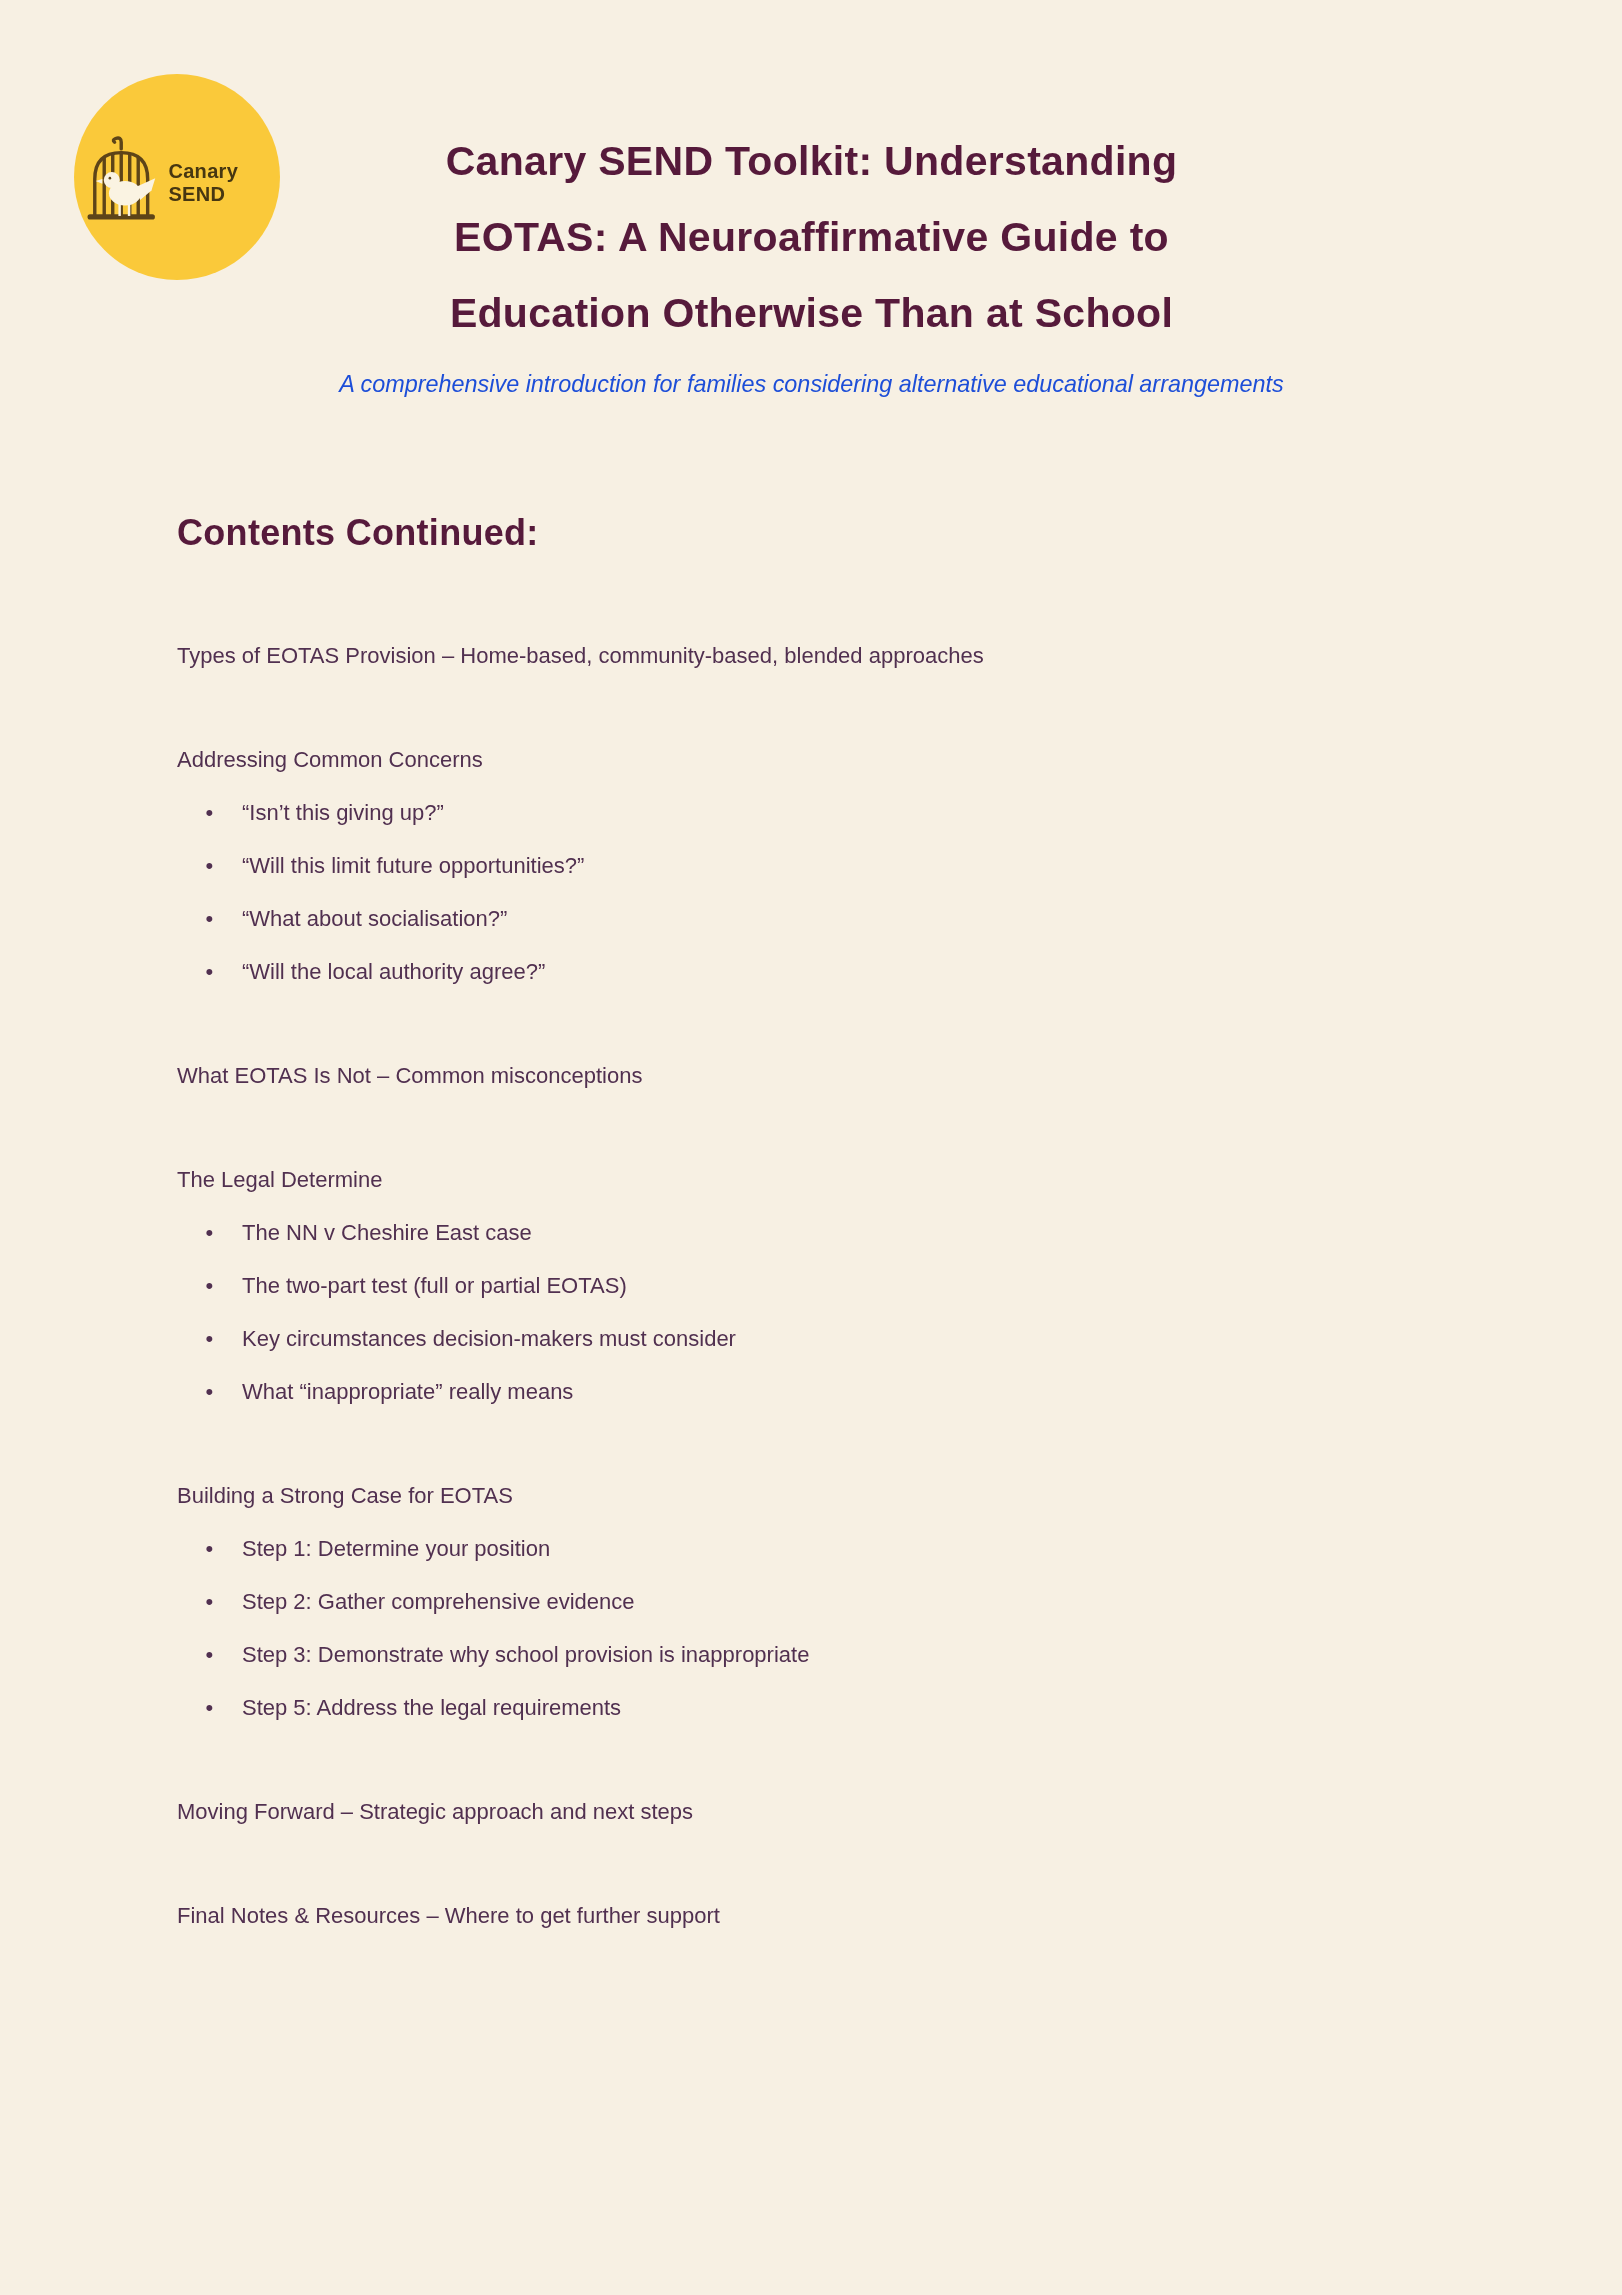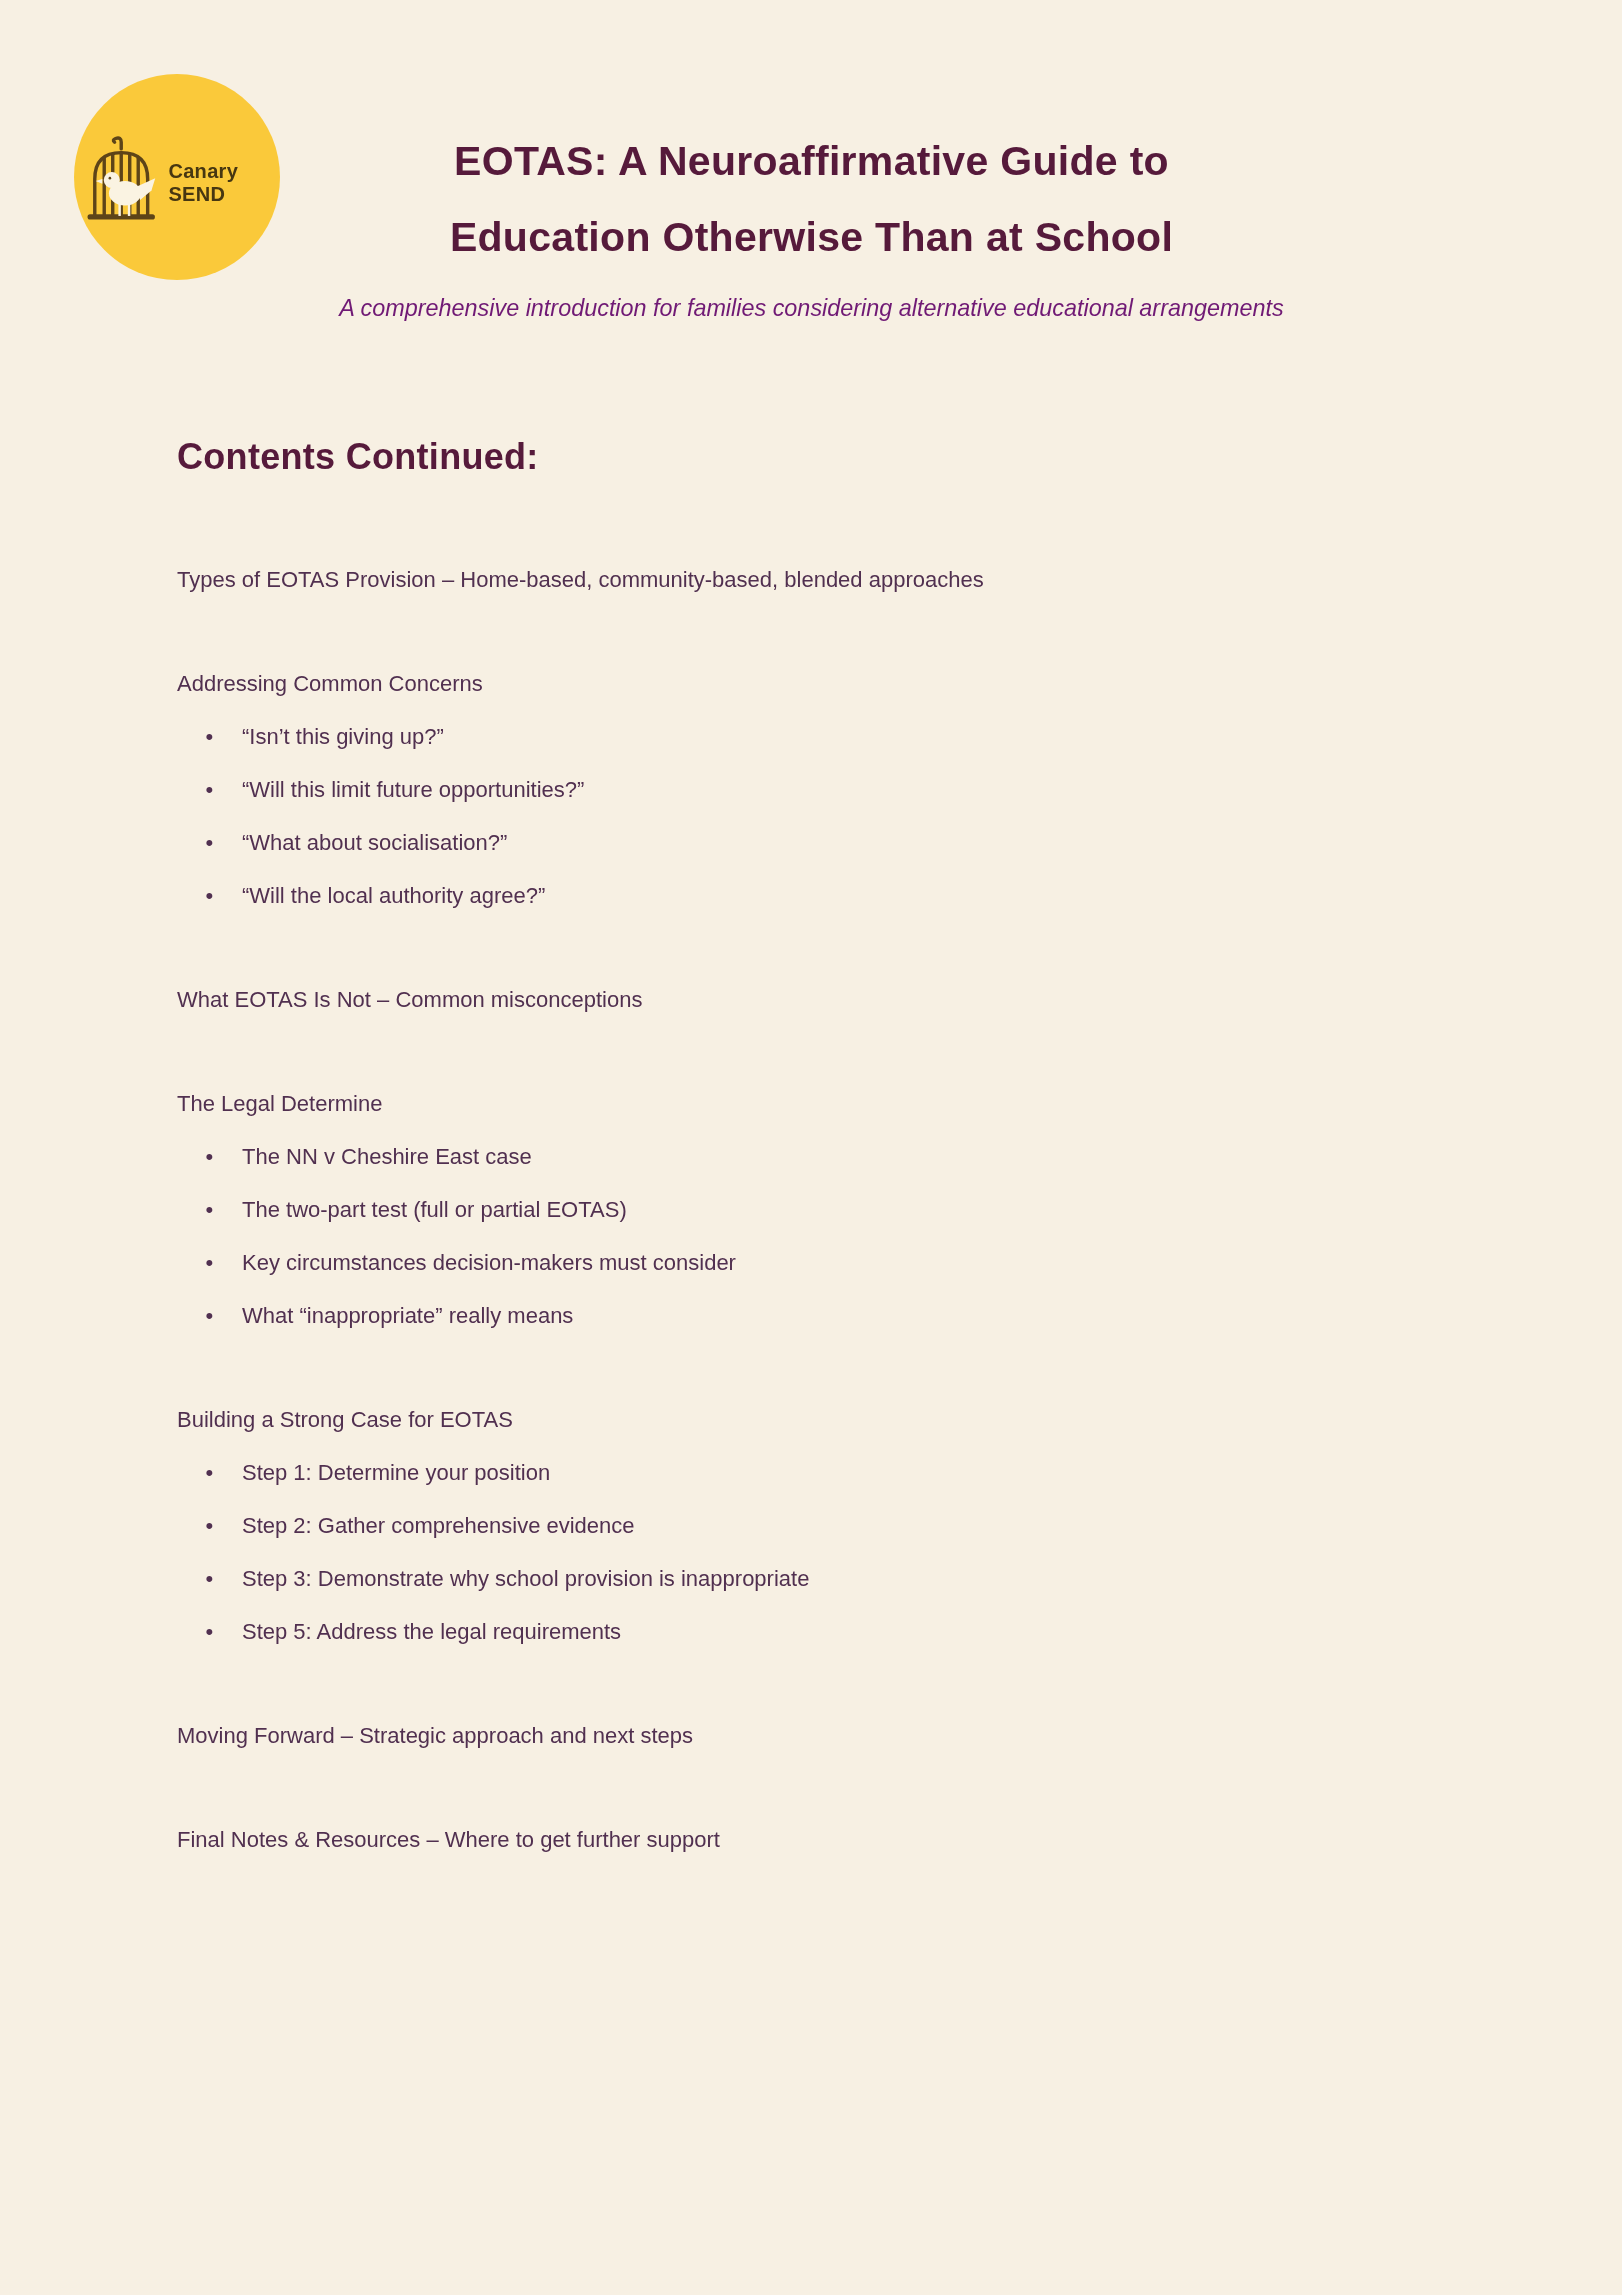--- a/index.html
+++ b/index.html
@@ -49,21 +49,21 @@
     line-height: 76px;
     font-weight: 700;
     color: #561a3b;
     letter-spacing: 0.3px;
   }
   .title-line { display: block; }
   .subtitle {
     margin: 19.5px 0 0 0;
     font-size: 23.4px;
     font-style: italic;
-    color: #701a75;
+    color: #1d4ed8;
   }
 
   
   .contents {
     margin: 114px 149px 0 177px;
   }
   .contents-heading {
     margin: 0 0 75px 0;
     font-size: 36px;
     font-weight: 700;
@@ -121,20 +121,21 @@
         <rect x="47" y="74" width="2.6" height="13"></rect>
         <rect x="57" y="74" width="2.6" height="13"></rect>
       </g>
       <circle cx="38" cy="47" r="1.4" fill="#5d4418" stroke="none"></circle>
     </svg>
     <div class="logo-label">Canary SEND</div>
   </div>
 
   <header class="header">
     <h1 class="title">
+      <span class="title-line">Canary SEND Toolkit: Understanding</span>
       <span class="title-line">EOTAS: A Neuroaffirmative Guide to</span>
       <span class="title-line">Education Otherwise Than at School</span>
     </h1>
     <p class="subtitle">A comprehensive introduction for families considering alternative educational arrangements</p>
   </header>
 
   <main class="contents">
     <h2 class="contents-heading">Contents Continued:</h2>
     <div class="toc" id="contents-list">
         <div class="toc-section">

